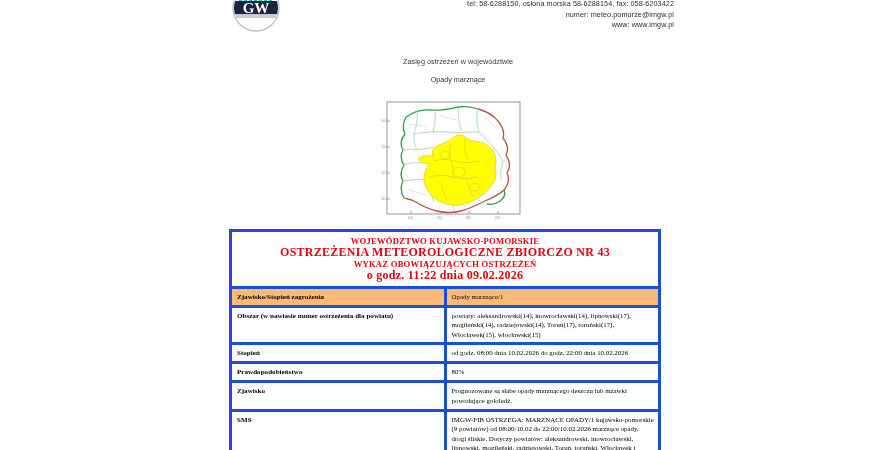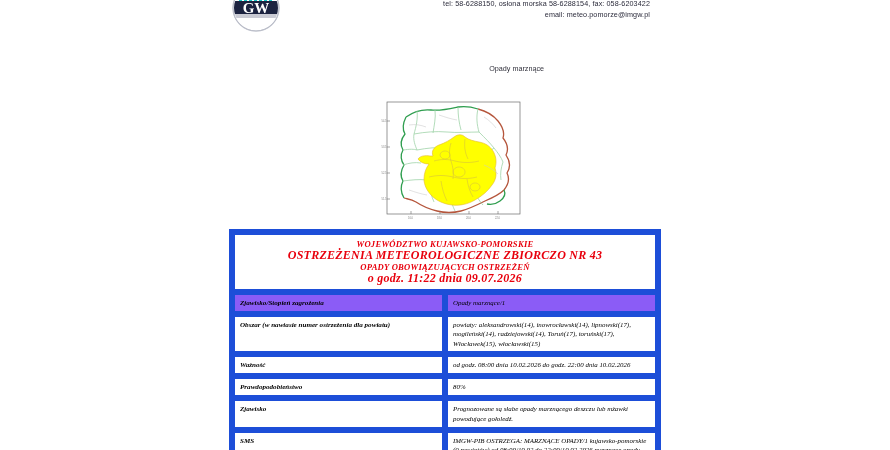--- a/index.html
+++ b/index.html
@@ -26,21 +26,21 @@
   }
   .logo {
     position: absolute;
     left: 228px;
     top: -16px;
     width: 56px;
     height: 50px;
   }
   .contact {
     position: absolute;
-    left: 398px;
+    left: 422px;
     top: -1px;
     width: 252px;
     text-align: right;
     font-size: 7.2px;
     line-height: 10.5px;
     color: #2a2a3a;
     letter-spacing: 0.1px;
   }
   .contact div { white-space: nowrap; }
 
@@ -53,21 +53,21 @@
   }
   .map-caption {
     text-align: center;
     font-size: 7.3px;
     color: #3a3a46;
     line-height: 11px;
     padding-left: 28px;
   }
   .map-sub {
     margin-top: 8px;
-    text-align: right;
+    text-align: center;
     font-size: 7.2px;
     color: #2f2f3a;
     line-height: 9.5px;
     padding-left: 28px;
   }
   .map-figure {
     position: absolute;
     left: 35px;
     top: 39px;
     width: 148px;
@@ -84,24 +84,23 @@
     top: 229px;
     width: 432px;
   }
   table.warn {
     border-collapse: collapse;
     width: 432px;
     background: #ffffff;
     table-layout: fixed;
   }
   table.warn td {
-    border: 6px solid #1d4ed8;
+    border: 3px solid #1d4ed8;
     vertical-align: top;
     padding: 3px 4px 3px 5px;
-    font-style: italic;
   }
   .title-cell {
     text-align: center;
     color: #e8000d;
     font-family: "Liberation Serif", serif;
     font-weight: bold;
     font-size: 8.6px;
     line-height: 11.4px;
     letter-spacing: 0.25px;
     padding: 4px 0 4px 0 !important;
@@ -114,21 +113,21 @@
     font-family: "Liberation Serif", serif;
     font-weight: bold;
     font-size: 7.1px;
     line-height: 10px;
   }
   .val {
     font-family: "Liberation Serif", serif;
     font-size: 6.9px;
     line-height: 9.6px;
   }
-  tr.hl td { background: #8b5cf6; }
+  tr.hl td { background: #fdba74; }
   tr.hl .lab, tr.hl .val { font-weight: bold; }
   tr.hl .val { font-weight: normal; }
 </style>
 </head>
 <body>
 
 <div class="header">
 
   <div class="logo">
     <svg width="56" height="50" viewBox="0 0 56 50">
@@ -154,27 +153,29 @@
         <rect x="6" y="30" width="44" height="16" fill="#ffffff"></rect>
         <path d="M6 30 h44 v4 h-44 z" fill="#2b3154" opacity="0.25"></path>
       </g>
       <text x="28" y="29" text-anchor="middle" font-family="Liberation Serif, serif" font-size="15" font-weight="bold" fill="#ffffff">GW</text>
       <circle cx="28" cy="24" r="23" fill="none" stroke="#b9bcc7" stroke-width="1"></circle>
     </svg>
   </div>
 
   <div class="contact">
     <div>tel: 58-6288150, osłona morska 58-6288154, fax: 058-6203422</div>
-    <div>email: meteo.pomorze@imgw.pl</div>
+    <div>numer: meteo.pomorze@imgw.pl</div>
+    <div>www: www.imgw.pl</div>
   </div>
 
 </div>
 
 <div class="mapwrap">
 
+  <div class="map-caption">Zasięg ostrzeżeń w województwie</div>
 
   <div class="map-sub">
     <div>Opady marznące</div>
   </div>
 
   <div class="map-figure">
     <svg width="148" height="133" viewBox="0 0 148 133">
       <rect x="0" y="0" width="148" height="133" fill="#ffffff"></rect>
 
       <rect x="8" y="7" width="133" height="112" fill="none" stroke="#6b6b6b" stroke-width="0.7"></rect>
@@ -265,37 +266,37 @@
 
 </div>
 
 <div class="tablewrap">
   <table class="warn">
     <tbody>
       <tr>
         <td class="title-cell" colspan="2">
           <span class="ln">WOJEWÓDZTWO KUJAWSKO-POMORSKIE</span>
           <span class="ln small">OSTRZEŻENIA METEOROLOGICZNE  ZBIORCZO  NR 43</span>
-          <span class="ln">OPADY  OBOWIĄZUJĄCYCH OSTRZEŻEŃ</span>
-          <span class="ln small">o godz. 11:22 dnia 09.07.2026</span>
+          <span class="ln">WYKAZ  OBOWIĄZUJĄCYCH OSTRZEŻEŃ</span>
+          <span class="ln small">o godz. 11:22 dnia 09.02.2026</span>
         </td>
       </tr>
 
       <tr class="hl">
         <td class="lab">Zjawisko/Stopień zagrożenia</td>
         <td class="val">Opady marznące/1</td>
       </tr>
 
       <tr>
         <td class="lab">Obszar (w nawiasie numer ostrzeżenia dla powiatu)</td>
         <td class="val">powiaty: aleksandrowski(14), inowrocławski(14), lipnowski(17), mogileński(14), radziejowski(14), Toruń(17), toruński(17), Włocławek(15), włocławski(15)</td>
       </tr>
 
       <tr>
-        <td class="lab">Ważność</td>
+        <td class="lab">Stopień</td>
         <td class="val">od godz. 08:00 dnia 10.02.2026 do godz. 22:00 dnia 10.02.2026</td>
       </tr>
 
       <tr>
         <td class="lab">Prawdopodobieństwo</td>
         <td class="val">80%</td>
       </tr>
 
       <tr>
         <td class="lab">Zjawisko</td>

